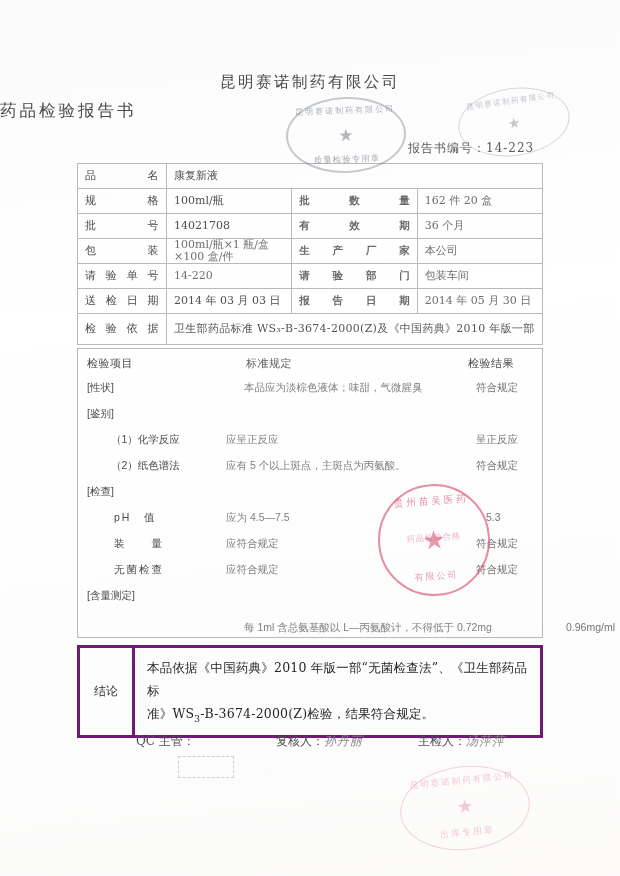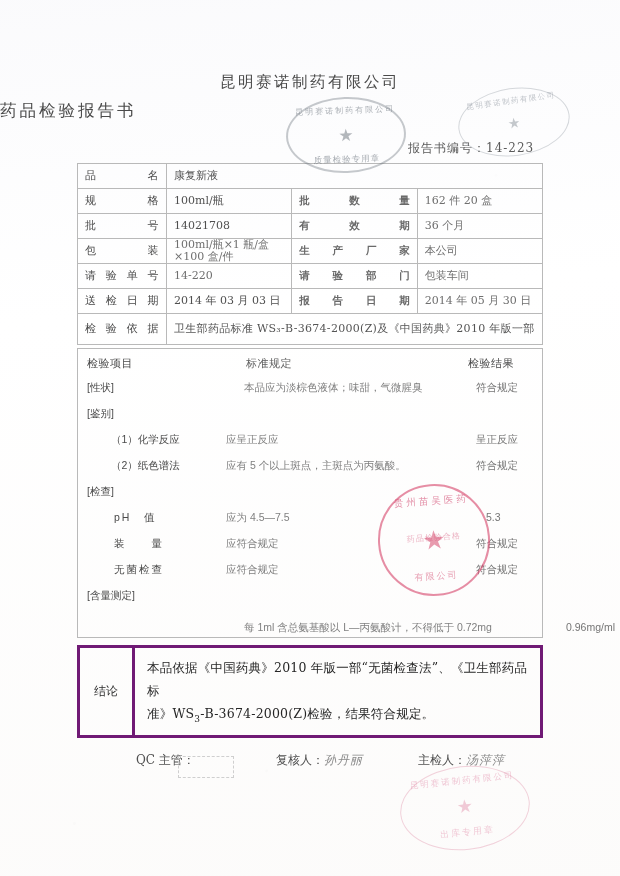--- a/index.html
+++ b/index.html
@@ -174,21 +174,20 @@
     letter-spacing: .2px;
   }
   .concl-body sub { font-size: 9px; }
 
   
   .sig {
     position: absolute;
     top: 733px; left: 0; width: 620px;
     height: 30px;
     font-family: "DejaVu Serif", "Liberation Serif", serif;
-    margin-top: 19px;
   }
   .sig-item { position: absolute; font-size: 12px; color: #4f4f4f; white-space: nowrap; }
   .sig-qc     { left: 136px; }
   .sig-review { left: 276px; }
   .sig-chief  { left: 418px; }
   .sig-hand {
     color: #8a8a8a;
     font-family: "DejaVu Serif", "Liberation Serif", serif;
     font-style: italic;
     letter-spacing: 1px;

